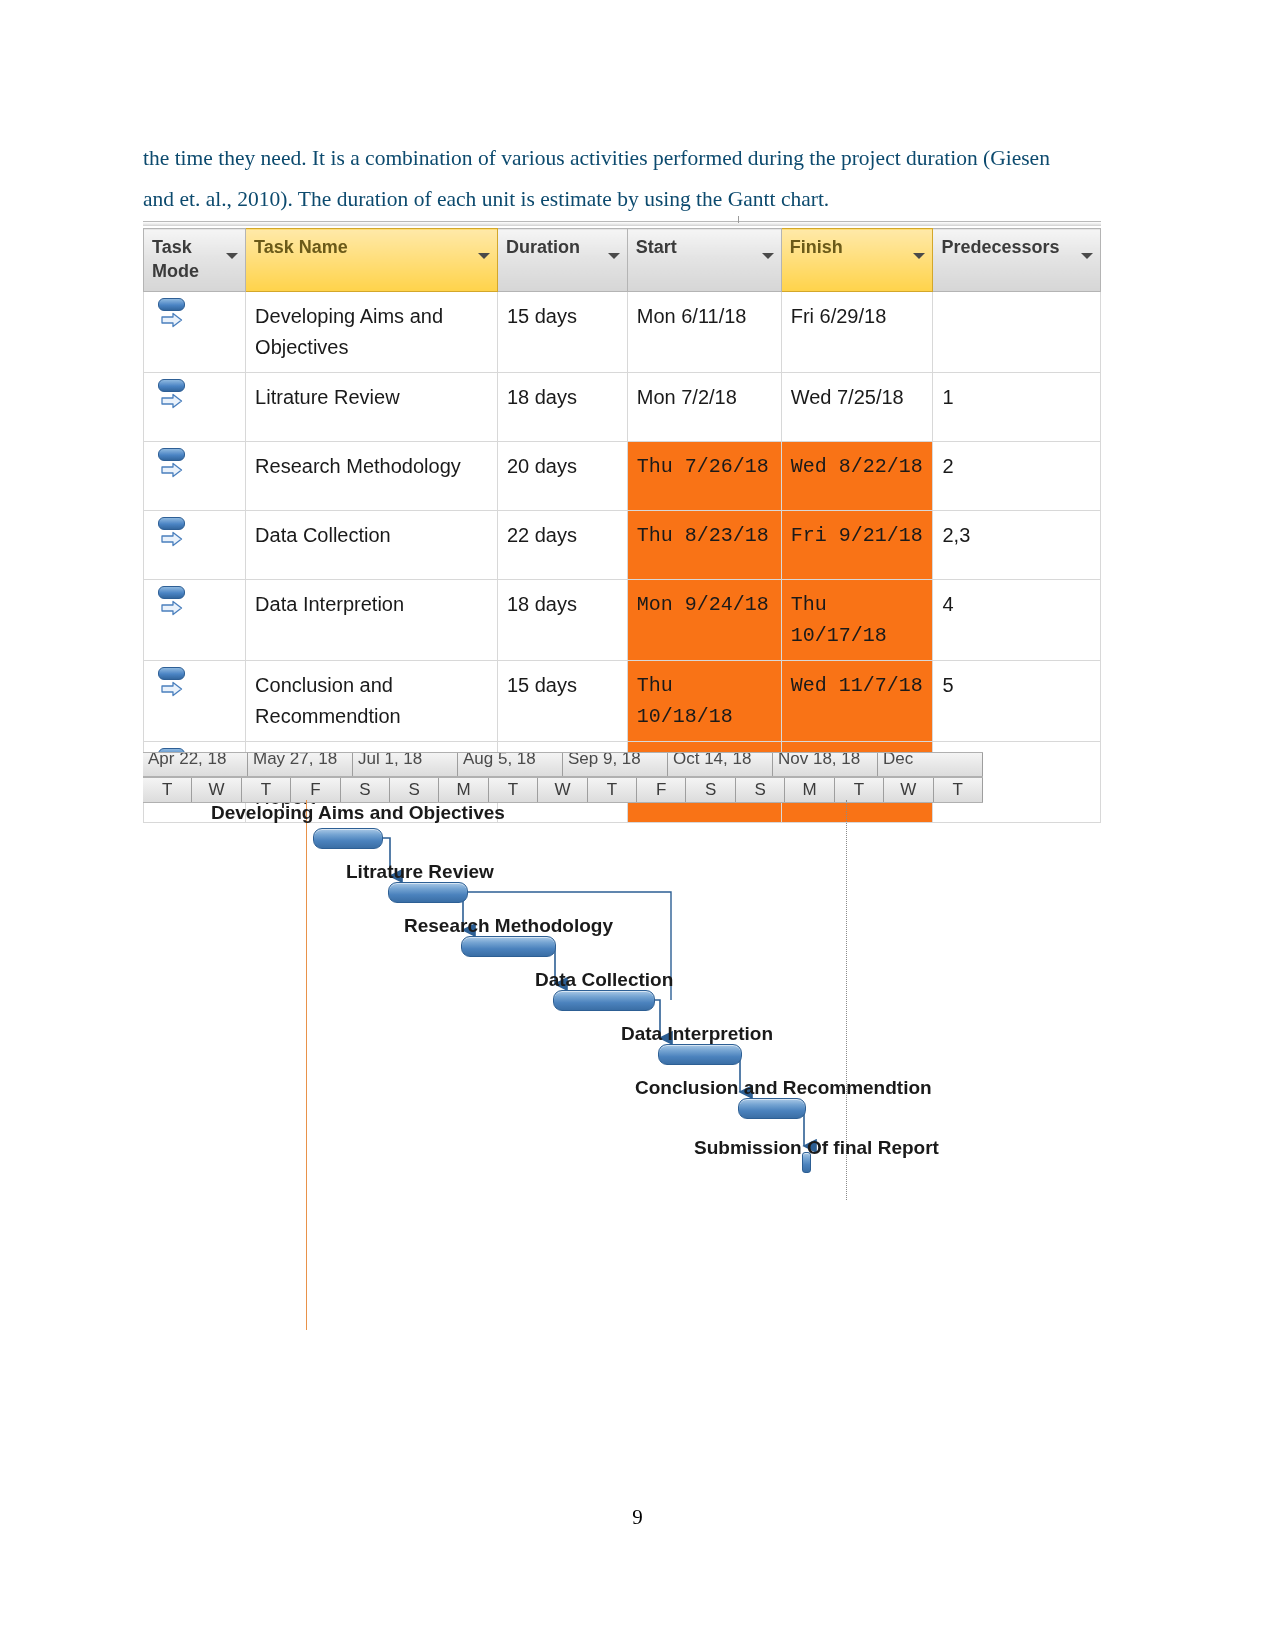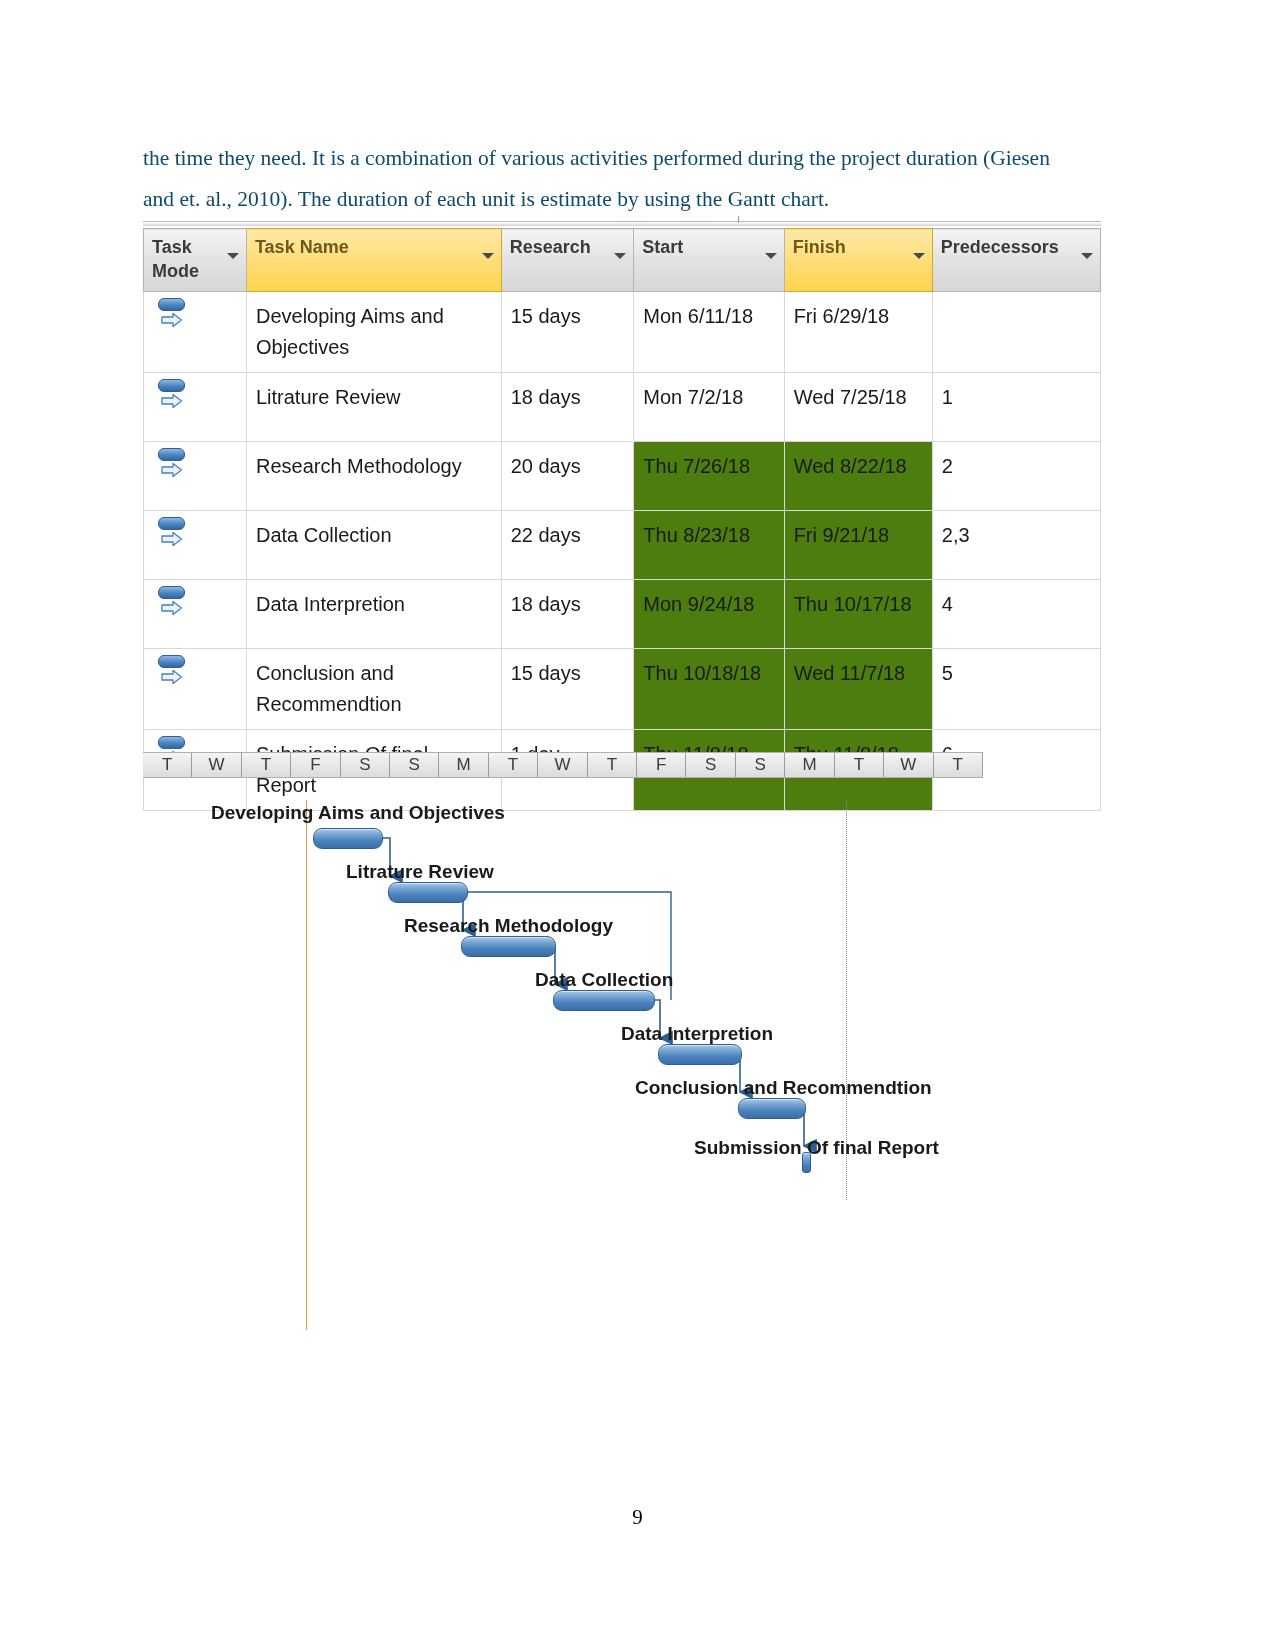--- a/index.html
+++ b/index.html
@@ -93,21 +93,22 @@
     border: 1px solid #d8d8d8;
     padding: 9px 7px 9px 9px;
     font-size: 20px;
     color: #1a1a1a;
     vertical-align: top;
     line-height: 31px;
     background: #ffffff;
     height: 50px;
   }
   .proj-table td.sel {
-    background: #4d7c0f;
+    background: #f97316;
+    font-family: Liberation Mono, monospace;
   }
   .col-mode  { width: 98px; }
   .col-name  { width: 272px; }
   .col-dur   { width: 124px; }
   .col-start { width: 154px; }
   .col-fin   { width: 151px; }
   .col-pred  { width: 159px; }
 
   td.mode-cell { padding: 6px 0 0 14px; }
 
@@ -237,21 +238,21 @@
       <th class="col-mode">
         <span class="th-inner">Task
 Mode</span>
         <span class="filter-arrow"></span>
       </th>
       <th class="col-name hl">
         <span class="th-inner">Task Name</span>
         <span class="filter-arrow"></span>
       </th>
       <th class="col-dur">
-        <span class="th-inner">Research</span>
+        <span class="th-inner">Duration</span>
         <span class="filter-arrow"></span>
       </th>
       <th class="col-start">
         <span class="th-inner">Start</span>
         <span class="filter-arrow"></span>
       </th>
       <th class="col-fin hl">
         <span class="th-inner">Finish</span>
         <span class="filter-arrow"></span>
       </th>
@@ -364,20 +365,30 @@
         <td class="col-name">Submission Of final Report</td>
         <td class="col-dur">1 day</td>
         <td class="col-start sel">Thu 11/8/18</td>
         <td class="col-fin sel">Thu 11/8/18</td>
         <td class="col-pred">6</td>
       </tr>
     </tbody>
 </table>
 
 <div class="gantt-wrap">
+  <div class="ts-top">
+      <div class="cell" style="width: 111.258px;">Apr 22, 18</div>
+      <div class="cell" style="width: 111.258px;">May 27, 18</div>
+      <div class="cell" style="width: 111.258px;">Jul 1, 18</div>
+      <div class="cell" style="width: 111.258px;">Aug 5, 18</div>
+      <div class="cell" style="width: 111.258px;">Sep 9, 18</div>
+      <div class="cell" style="width: 111.258px;">Oct 14, 18</div>
+      <div class="cell" style="width: 111.258px;">Nov 18, 18</div>
+      <div class="cell" style="width: 111.258px;">Dec</div>
+    </div>
   <div class="ts-bot">
       <div class="cell">T</div>
       <div class="cell">W</div>
       <div class="cell">T</div>
       <div class="cell">F</div>
       <div class="cell">S</div>
       <div class="cell">S</div>
       <div class="cell">M</div>
       <div class="cell">T</div>
       <div class="cell">W</div>

